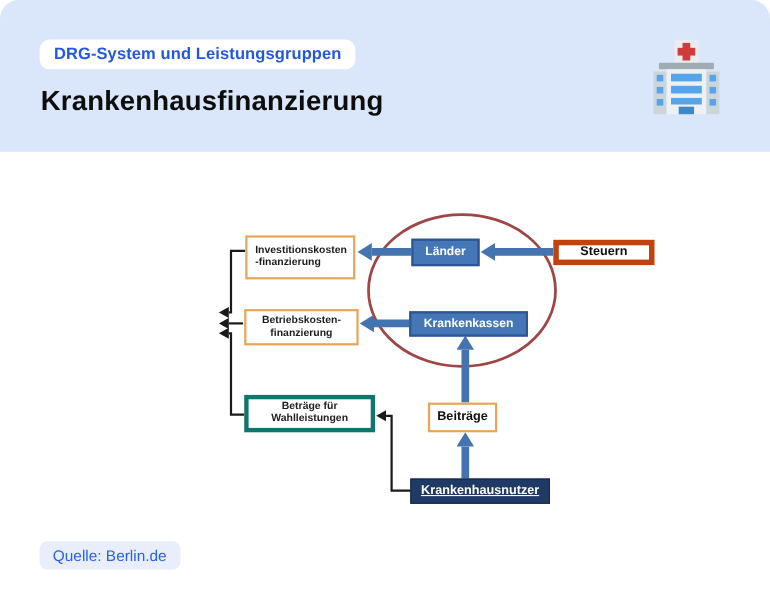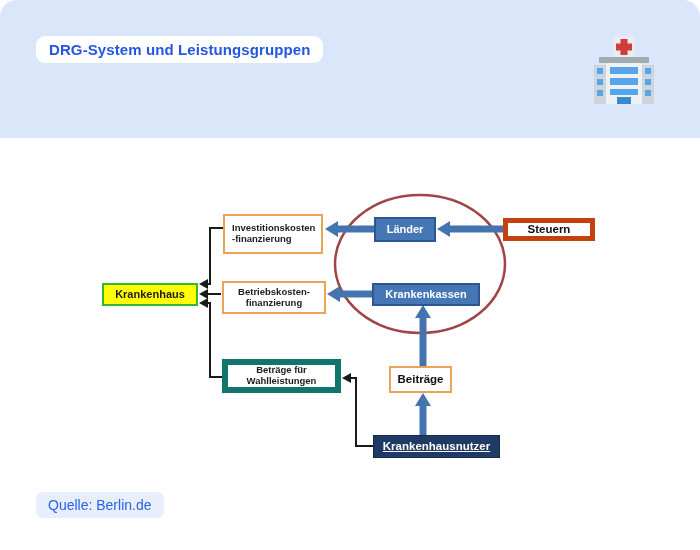--- a/index.html
+++ b/index.html
@@ -58,21 +58,21 @@
     left: 223px; top: 76px; width: 100px; height: 40px;
     border: 2px solid #e9a455; font-size: 9.5px;
     justify-content: flex-start; text-align: left; padding-left: 7px;
   }
   .n-betrieb {
     left: 222px; top: 143px; width: 104px; height: 33px;
     border: 2px solid #e9a455; font-size: 9.5px;
   }
   .n-wahl {
     left: 222px; top: 221px; width: 119px; height: 34px;
-    border: 6px solid #0f766e; font-size: 9.5px;
+    border: 4px solid #0f766e; font-size: 9.5px;
   }
   .n-laender {
     left: 374px; top: 79px; width: 62px; height: 25px;
     background: #4577b6; border: 2px solid #2d5692; color: #ffffff; font-size: 11px;
   }
   .n-kassen {
     left: 372px; top: 145px; width: 108px; height: 23px;
     background: #4577b6; border: 2px solid #2d5692; color: #ffffff; font-size: 11px;
   }
   .n-steuern {
@@ -100,20 +100,21 @@
 </style>
 </head>
 <body>
 
 <div class="slide">
 
   <div class="slide-header">
     <div class="topic-badge">
       <span>DRG-System und Leistungsgruppen</span>
     </div>
+    <h1 class="page-title">Krankenhausfinanzierung</h1>
 
     <svg class="hospital-icon" width="66" height="68" viewBox="0 0 66 68" aria-hidden="true">
       <rect x="22" y="0" width="22" height="23" rx="2" fill="#e9edee"></rect>
       <rect x="29.5" y="3" width="7" height="16" fill="#d23b3b"></rect>
       <rect x="25" y="7.5" width="16" height="7" fill="#d23b3b"></rect>
       <rect x="8" y="21" width="50" height="6" rx="1" fill="#9fadb3"></rect>
       <rect x="3" y="29" width="12" height="39" fill="#ccd6da"></rect>
       <rect x="51" y="29" width="12" height="39" fill="#ccd6da"></rect>
       <rect x="15" y="27" width="36" height="41" fill="#eef1f3"></rect>
       <rect x="19" y="31" width="28" height="7" fill="#56a5ea"></rect>
@@ -148,23 +149,20 @@
       <path d="M372,294 L340,294" stroke="#4474b0" stroke-width="7" fill="none" marker-end="url(#mBlue)"></path>
       <path d="M423,435 L423,406" stroke="#4474b0" stroke-width="7" fill="none" marker-end="url(#mBlue)"></path>
       <path d="M423,366 L423,318" stroke="#4474b0" stroke-width="7" fill="none" marker-end="url(#mBlue)"></path>
 
       <path d="M223,228 L210,228 L210,284 L208,284" stroke="#1a1a1a" stroke-width="2" fill="none" marker-end="url(#mBlack)"></path>
       <path d="M221,294 L208,294" stroke="#1a1a1a" stroke-width="2" fill="none" marker-end="url(#mBlack)"></path>
       <path d="M222,377 L210,377 L210,303 L208,303" stroke="#1a1a1a" stroke-width="2" fill="none" marker-end="url(#mBlack)"></path>
       <path d="M373,446 L356,446 L356,378 L351,378" stroke="#1a1a1a" stroke-width="2" fill="none" marker-end="url(#mBlack)"></path>
     </svg>
 
-    <div class="node n-krankenhaus">
-      <span>Krankenhaus</span>
-    </div>
 
     <div class="node n-invest">
       <div class="two-line">
         <span>Investitionskosten</span>
         <span>-finanzierung</span>
       </div>
     </div>
 
     <div class="node n-betrieb">
       <div class="two-line">

